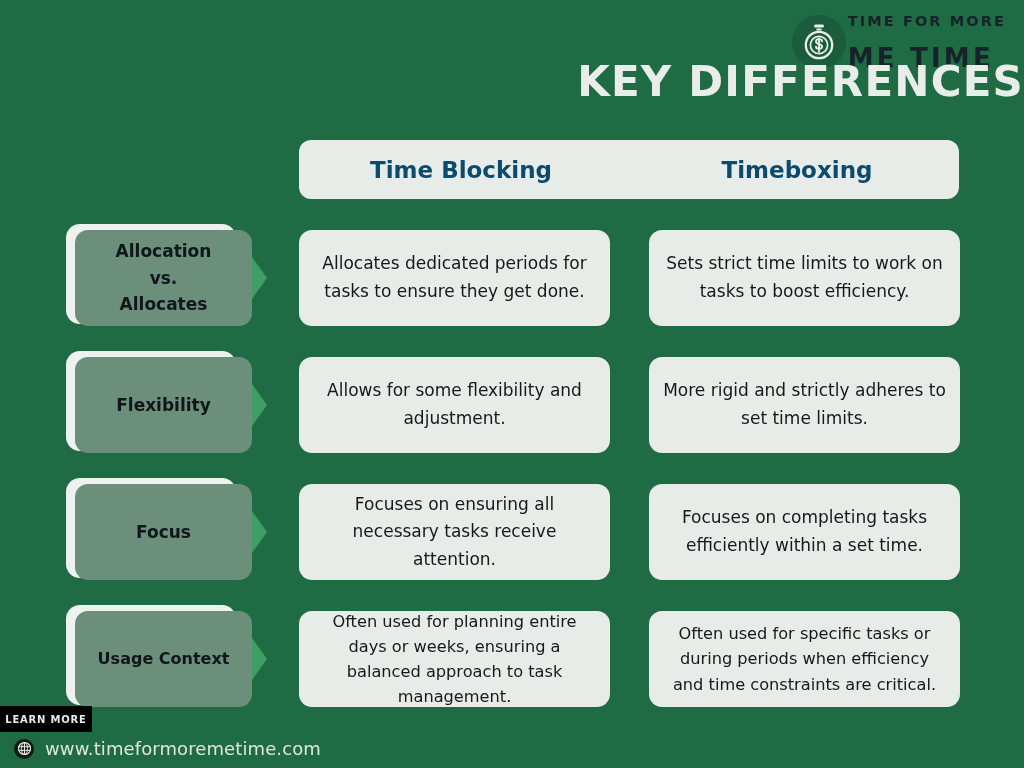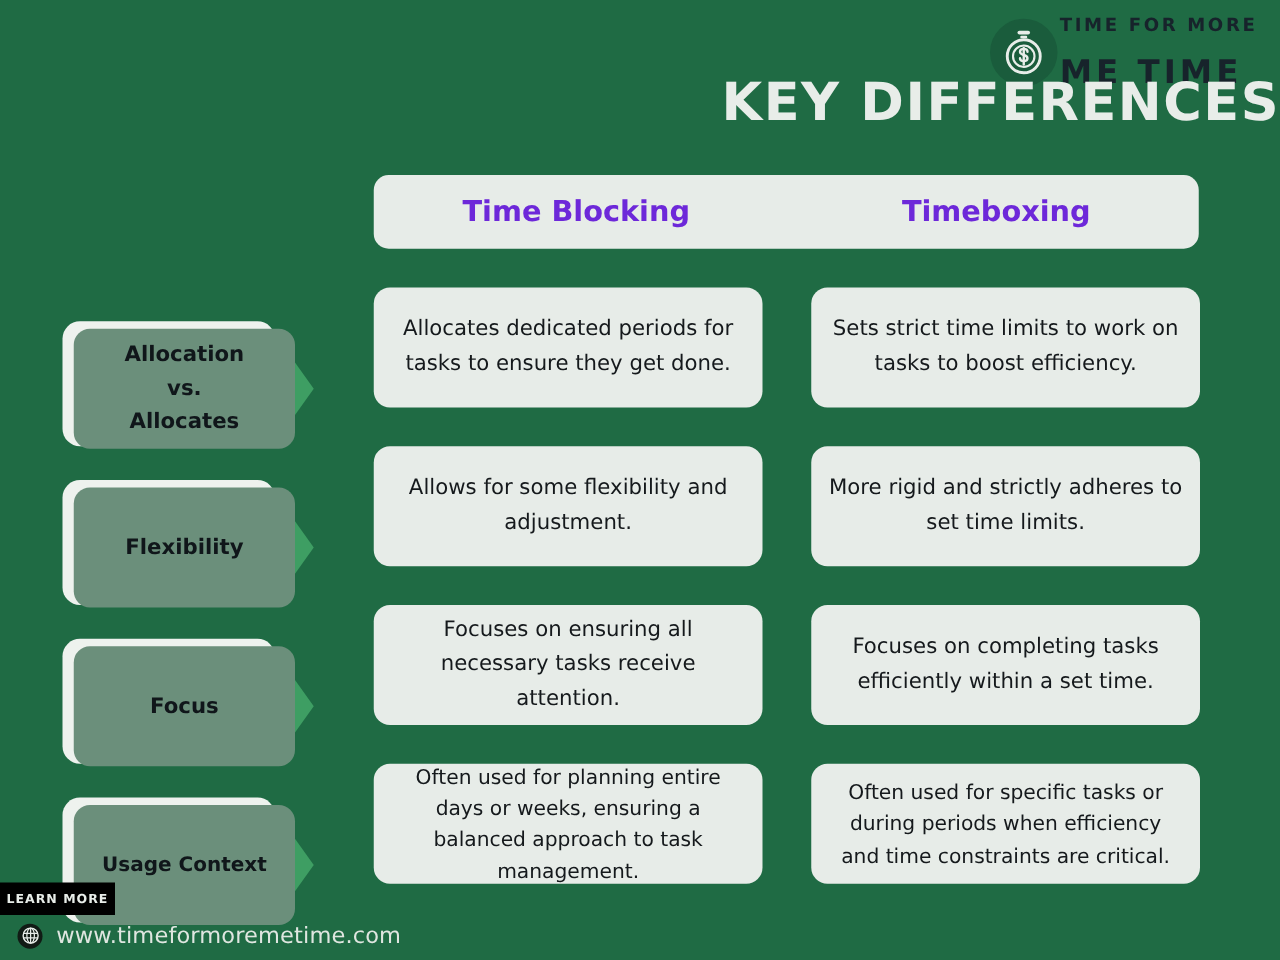--- a/index.html
+++ b/index.html
@@ -45,35 +45,35 @@
   
   .table-header {
     position:absolute; left:299px; top:140px;
     width:660px; height:59px;
     background:#e7ece8; border-radius:12px;
     display:flex;
   }
   .table-header .th {
     flex:1 1 0; display:flex; align-items:center; justify-content:center;
     font-family:"DejaVu Sans", sans-serif;
-    font-size:23px; font-weight:700; color:#6d28d9;
+    font-size:23px; font-weight:700; color:#0c4a6e;
   }
   .table-header .th:first-child { margin-right:12px; }
 
   
   .row { position:absolute; left:0; width:1024px; height:96px; }
   .row-0 { top:230px; }
   .row-1 { top:357px; }
   .row-2 { top:484px; }
   .row-3 { top:611px; }
 
   
   .label-cell {
-    position:absolute; left:50px; top:0;
-    width:195px; height:96px;margin-top:33px;
+    position:absolute; left:66px; top:0;
+    width:195px; height:96px;
   }
   .label-back {
     position:absolute; left:0; top:-6px;
     width:170px; height:100px;
     background:#eef2ee; border-radius:14px;
   }
   .label-arrow {
     position:absolute; left:168px; top:27px;
     width:0; height:0;
   }

